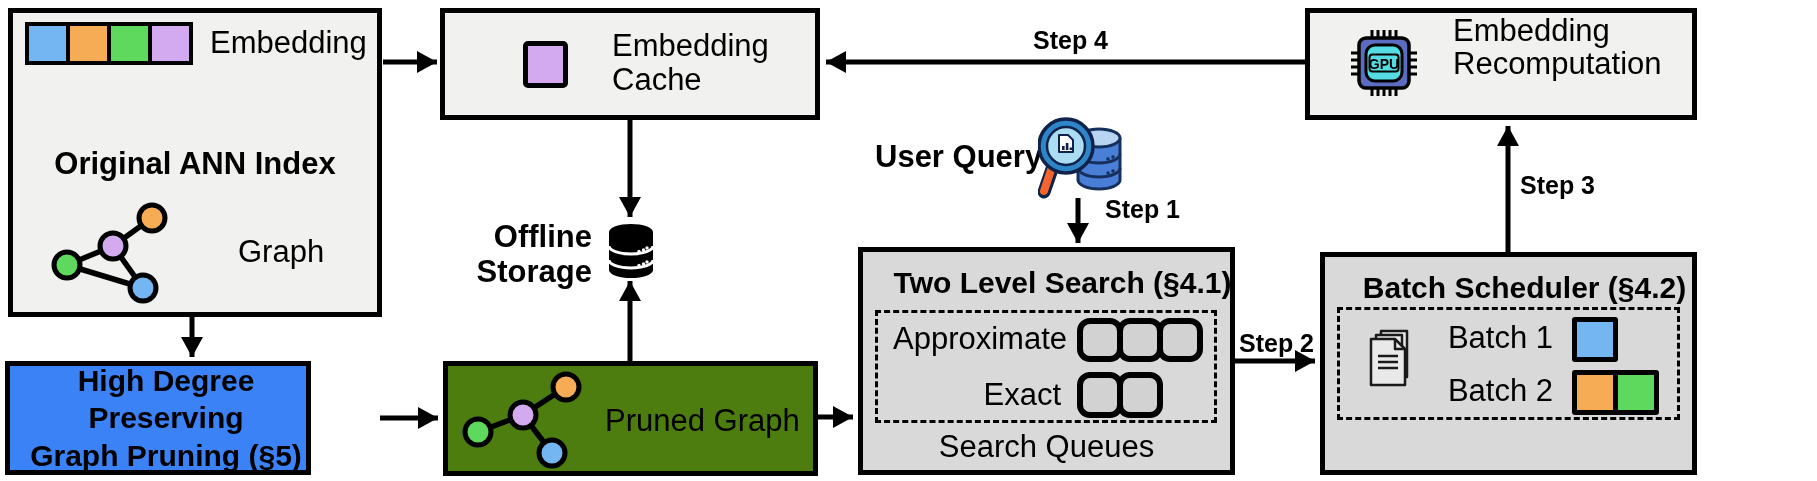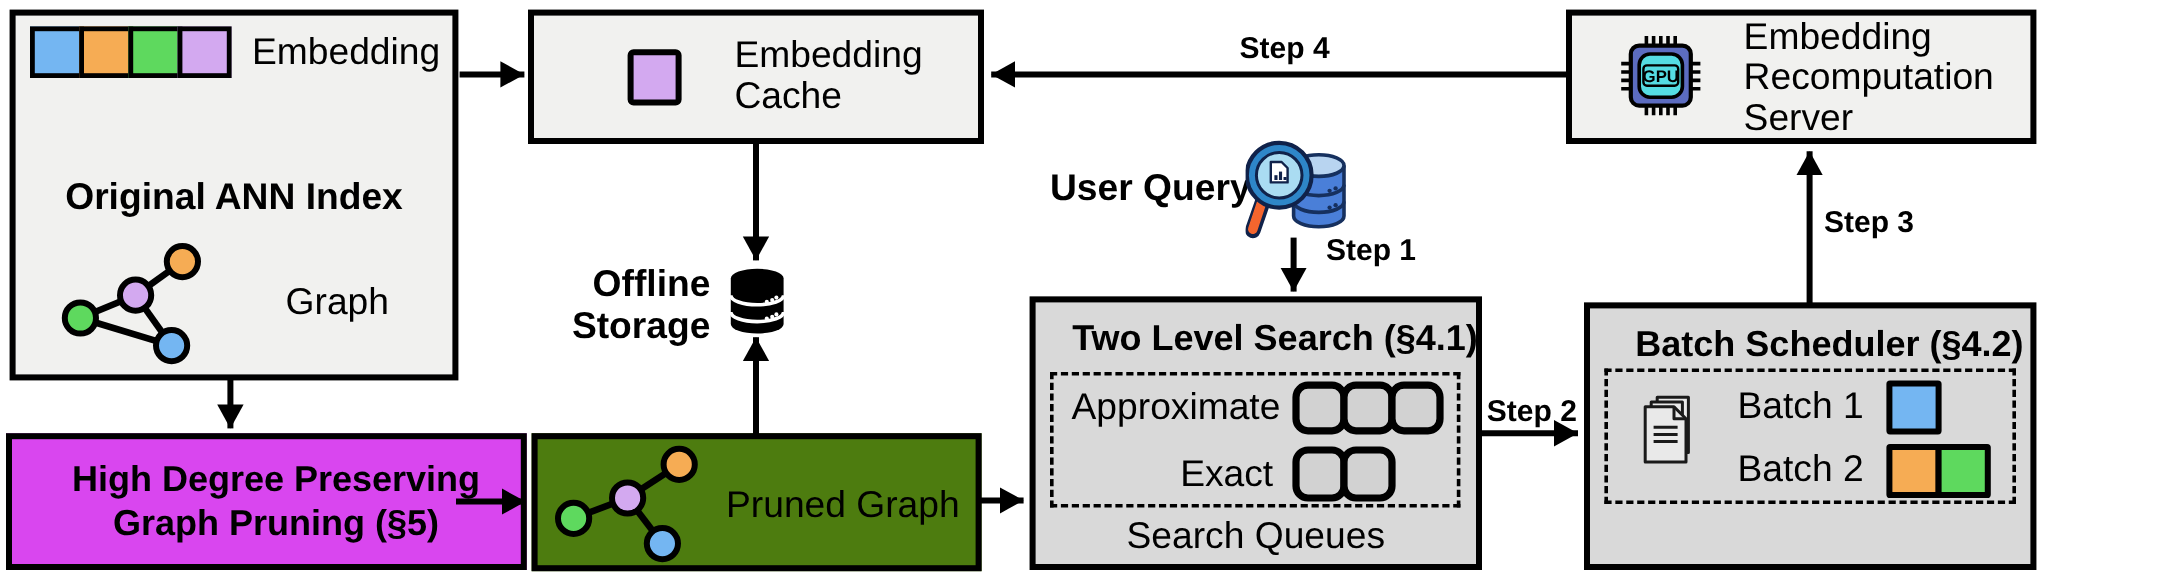--- a/index.html
+++ b/index.html
@@ -78,21 +78,20 @@
         <path d="M61,26 h8 M61,33 h8 M61,40 h8 M61,47 h8"></path>
       </g>
       <rect x="11" y="11" width="50" height="50" rx="7" stroke="#000" stroke-width="3.5" fill="#5c6cc0"></rect>
       <rect x="18" y="18" width="36" height="36" rx="9" stroke="#000" stroke-width="3" fill="#55dce3"></rect>
       <rect x="21.5" y="27.5" width="29" height="17" rx="3" fill="none" stroke="#000" stroke-width="2"></rect>
       <text x="36" y="41.5" text-anchor="middle" font-size="14" font-weight="700" fill="#000">GPU</text>
     </svg>
     <div class="lbl t31" style="left:143px;top:1px;line-height:1.08;">
       <div>Embedding</div>
       <div>Recomputation</div>
-      <div>Server</div>
     </div>
   </div>
 
   <div class="lbl b31 right" style="left:440px;top:219px;width:152px;line-height:1.13;">
     <div>Offline</div>
     <div>Storage</div>
   </div>
   <svg class="abs" style="left:606px;top:222px;" width="50" height="58" viewBox="0 0 50 58">
     <path d="M3,10 a22,8 0 0 1 44,0 v38 a22,8 0 0 1 -44,0 z" fill="#000"></path>
     <path d="M3,24 a22,8 0 0 0 44,0" fill="none" stroke="#fff" stroke-width="3"></path>
@@ -100,21 +99,21 @@
     <g fill="#fff">
       <circle cx="33" cy="29.5" r="1.7"></circle>
         <circle cx="37.5" cy="28" r="1.7"></circle>
         <circle cx="41" cy="26" r="1.7"></circle>
       <circle cx="33" cy="43.5" r="1.7"></circle>
         <circle cx="37.5" cy="42" r="1.7"></circle>
         <circle cx="41" cy="40" r="1.7"></circle>
     </g>
   </svg>
 
-  <div class="box" style="left: 5px; top: 361px; width: 434px; height: 114px; display: flex; align-items: center; justify-content: center; background-color: #d946ef;">
+  <div class="box" style="left: 5px; top: 361px; width: 306px; height: 114px; display: flex; align-items: center; justify-content: center; background-color: #3b82f6;">
     <div class="b30 center" style="line-height:1.25;">
       <div>High Degree Preserving</div>
       <div>Graph Pruning (§5)</div>
     </div>
   </div>
 
   <div class="box" style="left: 443px; top: 361px; width: 375px; height: 115px; background-color: #4d7c0f;">
     <svg class="abs" style="left:14px;top:4px;" width="122" height="100" viewBox="0 0 122 100">
       <g stroke="#000" stroke-width="5.5">
         <line x1="104" y1="17" x2="61" y2="45"></line>

